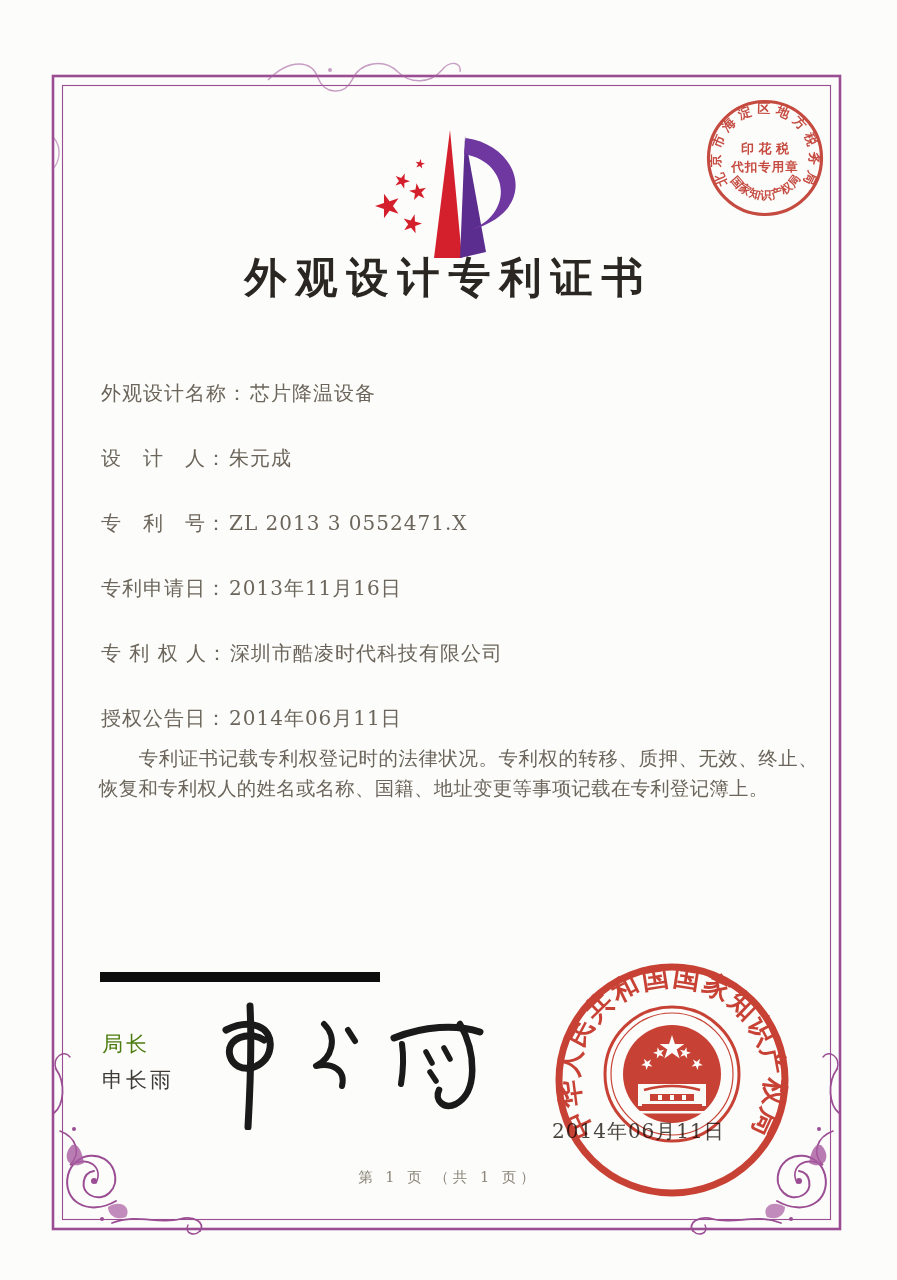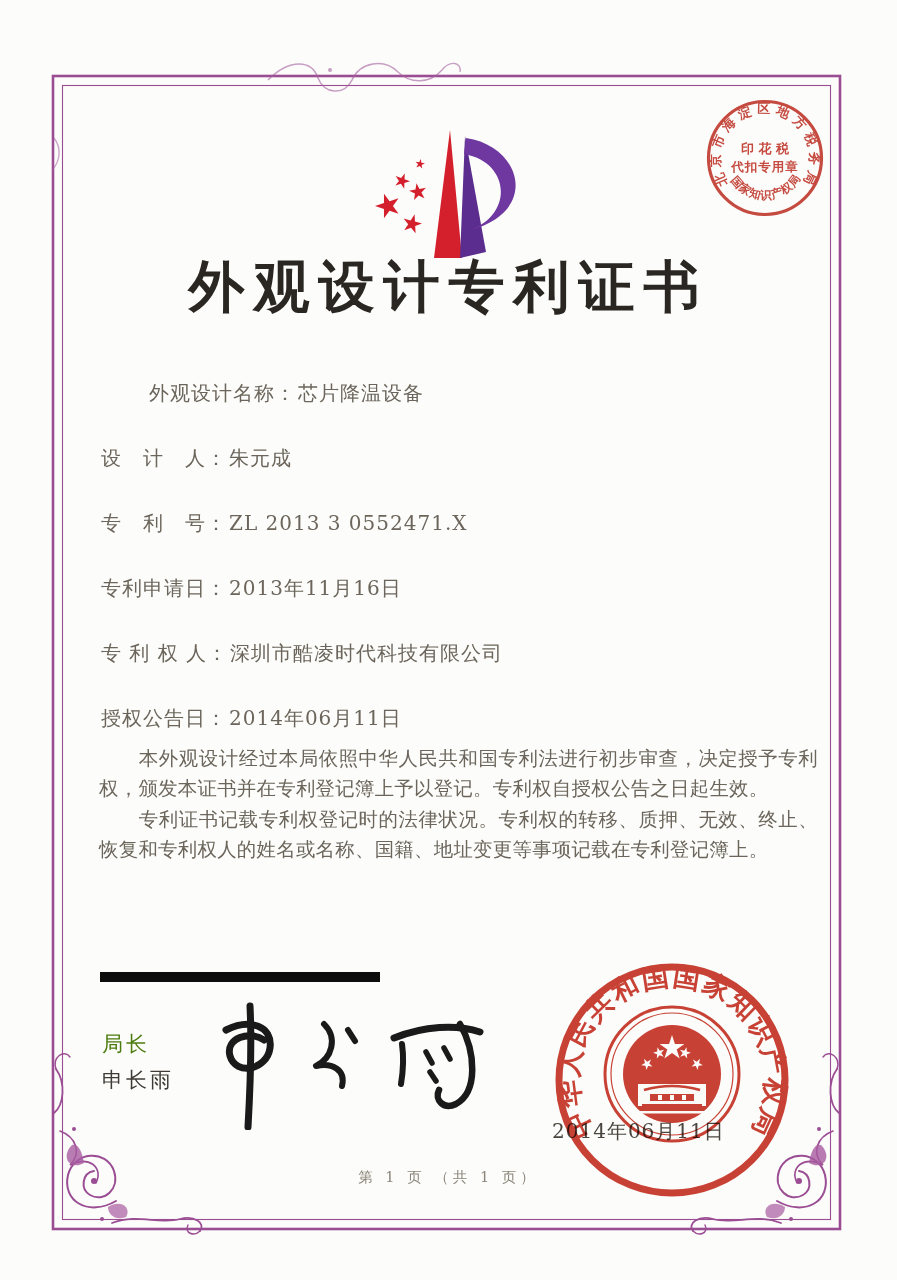--- a/index.html
+++ b/index.html
@@ -12,27 +12,27 @@
   .page{position:absolute;inset:0;}
   svg{display:block;}
   .abs{position:absolute;}
 
   .cert-number{
     left:98px;top:116px;
     font-size:20px;color:#5f5952;letter-spacing:2px;
   }
   .title{
     left:0;right:0;top:250px;text-align:center;
-    font-size:56px;font-weight:700;color:#2a2622;letter-spacing:9px;
+    font-size:42px;font-weight:700;color:#2a2622;letter-spacing:9px;
   }
   .fields{left:101px;top:380px;width:700px;}
   .field-row{position:absolute;left:0;white-space:nowrap;
     font-size:20px;color:#6b655b;letter-spacing:1px;}
   .field-row .val{margin-left:2px;}
-  .r0{top:0;margin-left:48px;} .r1{top:65px;} .r2{top:130px;} .r3{top:195px;} .r4{top:260px;} .r5{top:325px;}
+  .r0{top:0;} .r1{top:65px;} .r2{top:130px;} .r3{top:195px;} .r4{top:260px;} .r5{top:325px;}
 
   .body-text{
     left:99px;top:744px;width:719px;
     font-size:19.4px;line-height:30.4px;color:#6b655b;
     letter-spacing:0.3px;text-align:justify;
   }
   .body-text p{margin:0;text-indent:2.05em;}
 
   .redaction-bar{left:100px;top:972px;width:280px;height:10px;background:#0d0d0d;}
 
@@ -124,21 +124,20 @@
     </div>
     <div class="field-row r4">
       <span>专 利 权 人：</span><span class="val">深圳市酷凌时代科技有限公司</span>
     </div>
     <div class="field-row r5">
       <span>授权公告日：</span><span class="val">2014年06月11日</span>
     </div>
   </div>
 
   <div class="abs body-text">
-    <p>本外观设计经过本局依照中华人民共和国专利法进行初步审查，决定授予专利权，颁发本证书并在专利登记簿上予以登记。专利权自授权公告之日起生效。</p>
     <p>专利证书记载专利权登记时的法律状况。专利权的转移、质押、无效、终止、恢复和专利权人的姓名或名称、国籍、地址变更等事项记载在专利登记簿上。</p>
   </div>
 
   <div class="abs redaction-bar"></div>
 
   <div class="abs director-title">局长</div>
   <div class="abs director-name">申长雨</div>
 
   <svg class="abs signature-svg" width="290" height="130" viewBox="0 0 290 130">
     <g stroke="#1a1a1a" fill="none" stroke-linecap="round" stroke-linejoin="round">

